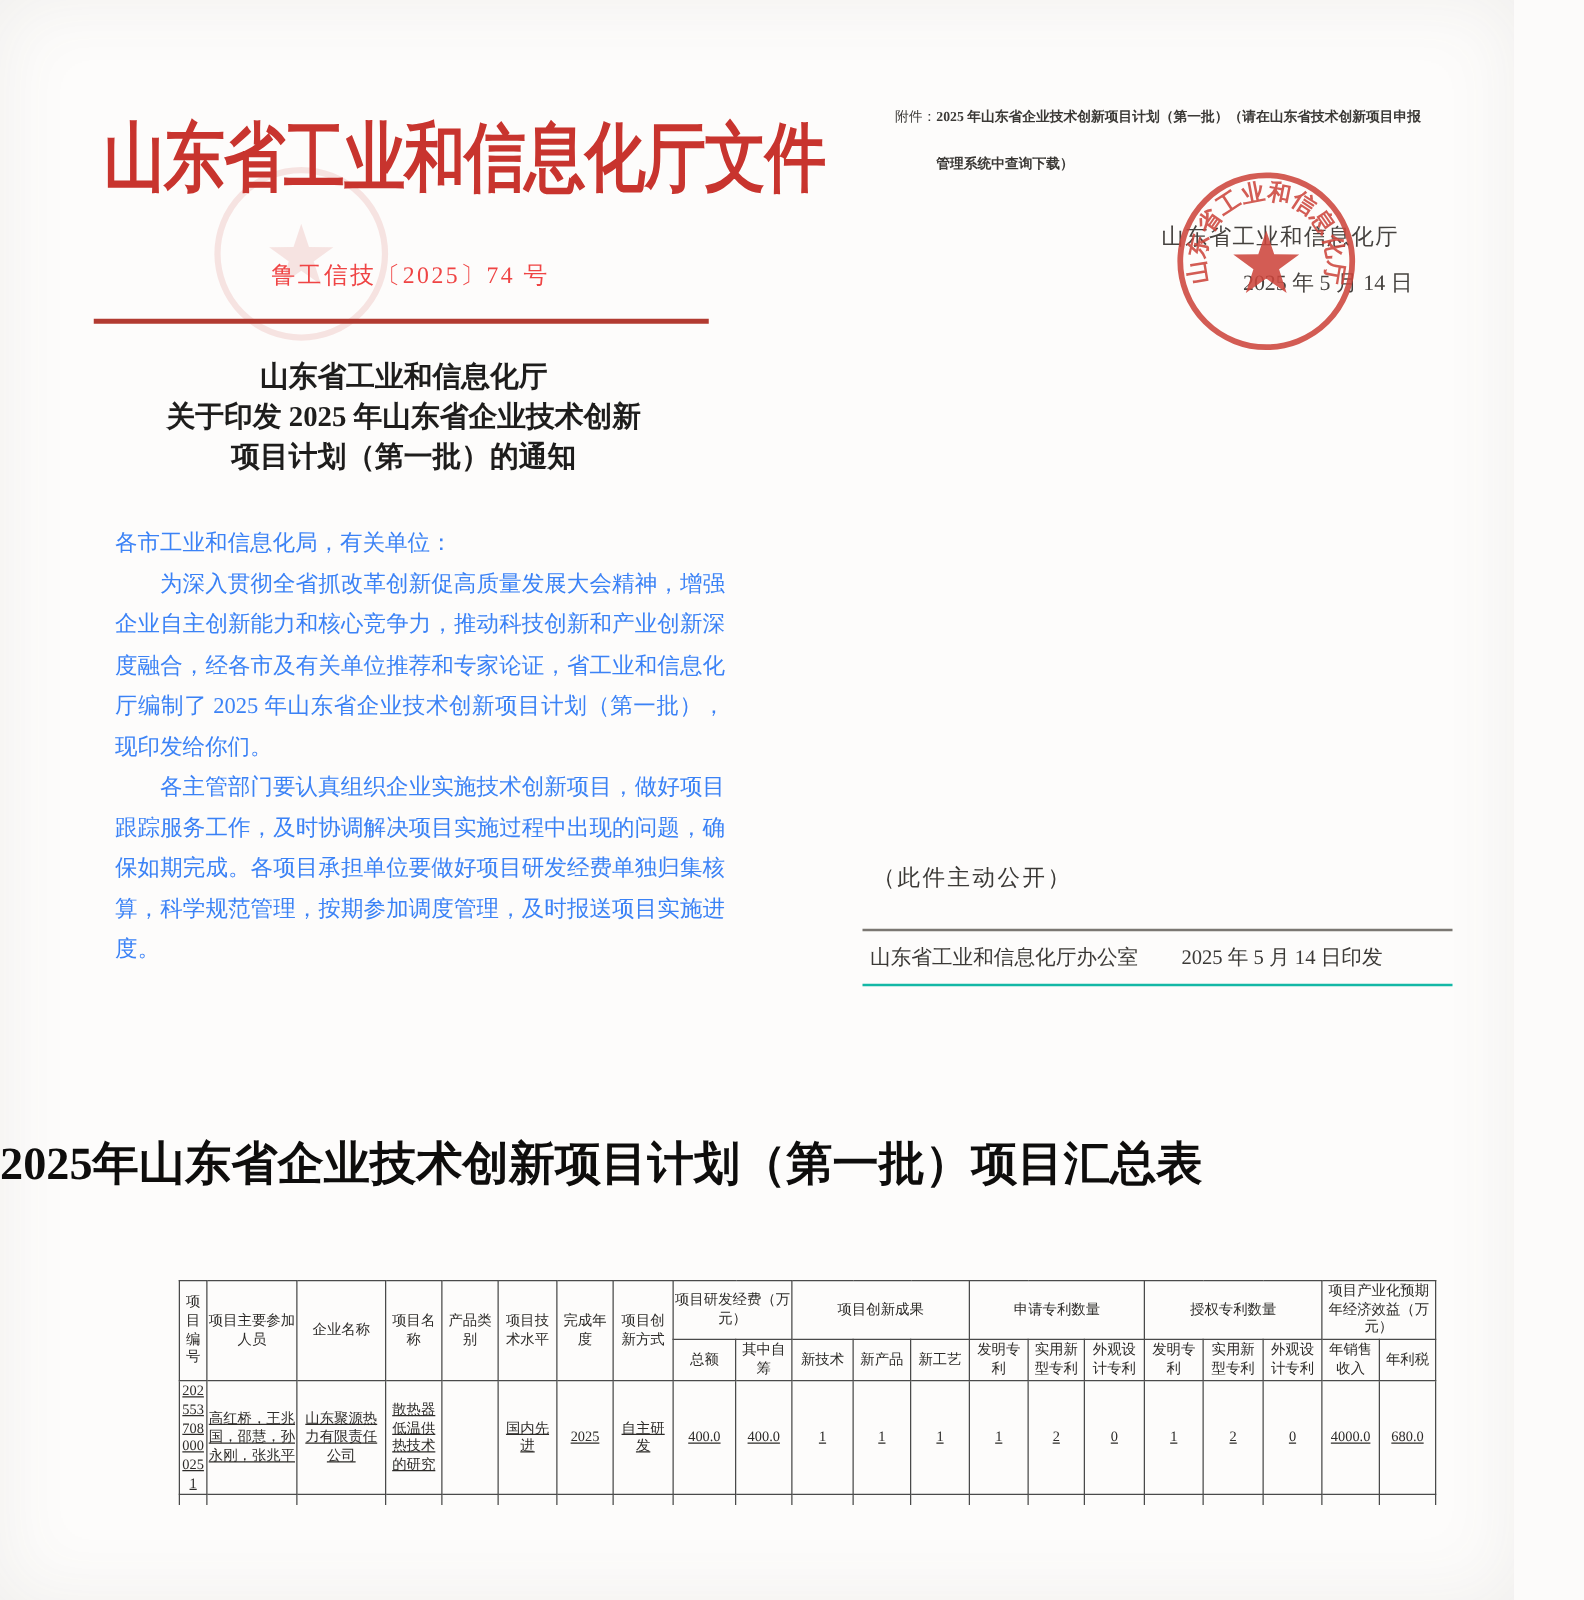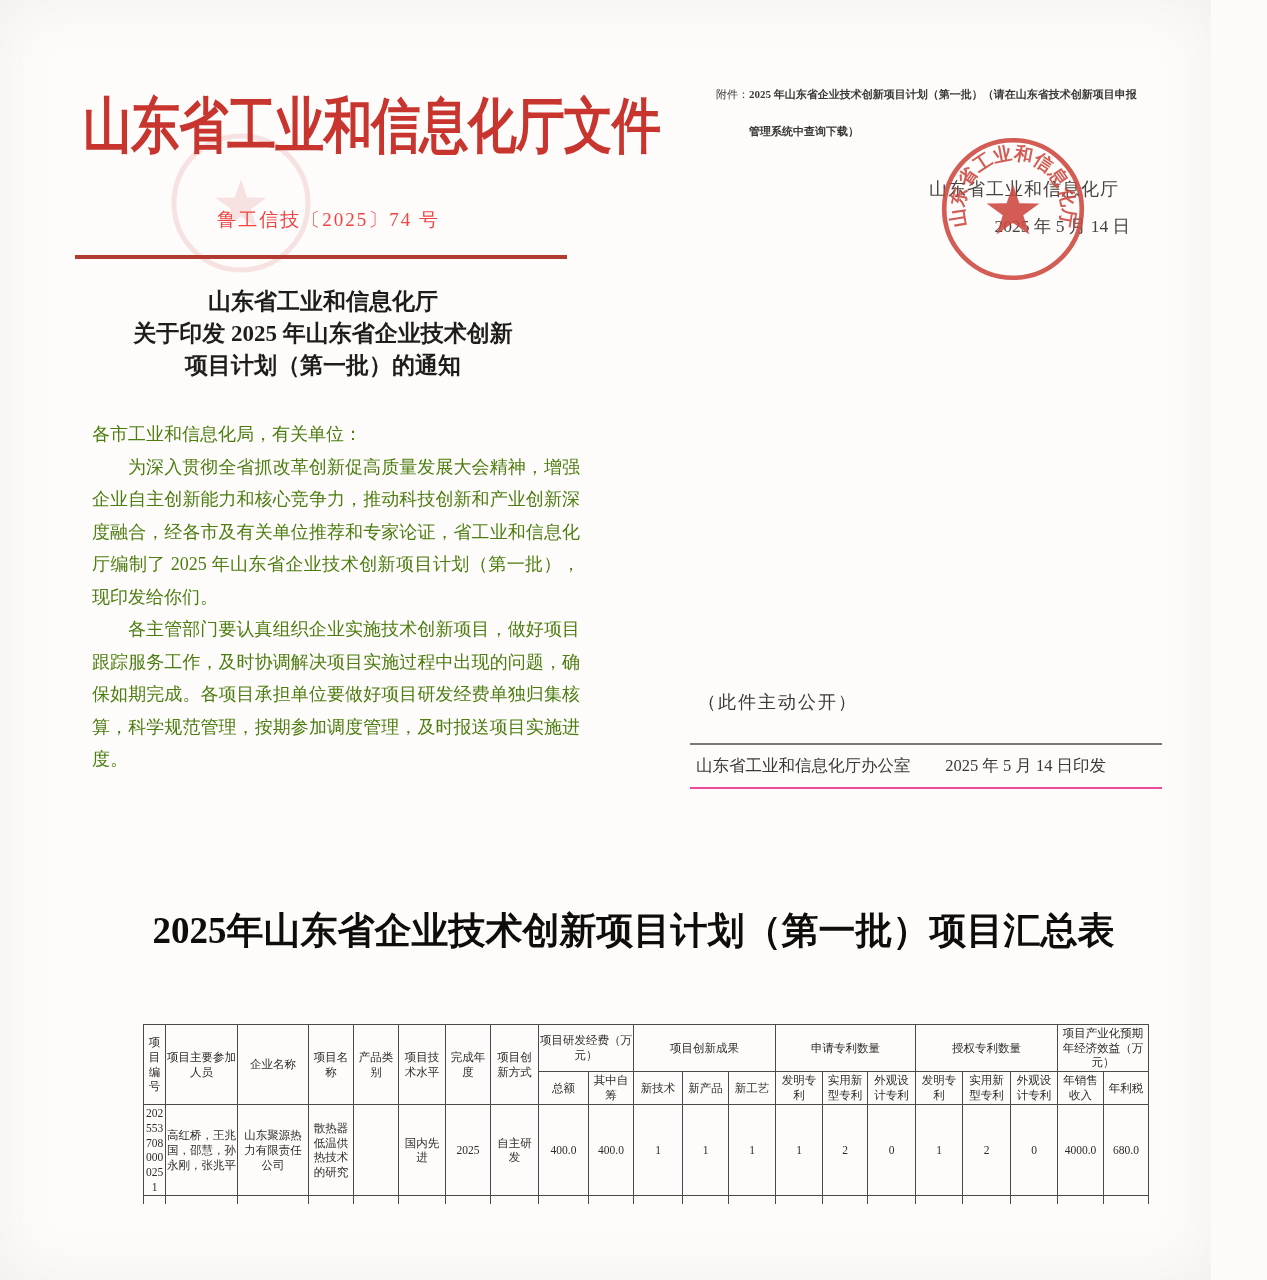--- a/index.html
+++ b/index.html
@@ -27,21 +27,21 @@
     position:absolute;left:85px;top:207px;width:487px;
     text-align:center;font-size:19px;color:#ef4444;letter-spacing:2px;
   }
   .red-rule{position:absolute;left:75px;top:255px;width:492px;height:4px;background:#b23b31;}
   .notice-title{
     position:absolute;left:53px;top:286px;width:540px;
     text-align:center;font-weight:bold;font-size:23px;line-height:32px;color:#1e1d1c;
   }
   .body-text{
     position:absolute;left:92px;top:418px;width:488px;
-    font-size:18px;line-height:32.5px;text-align:justify;color:#4d7c0f;
+    font-size:18px;line-height:32.5px;text-align:justify;color:#3b82f6;
   }
   .body-text p{margin:0;text-indent:2em;}
   
   .attachment{
     position:absolute;left:716px;top:76px;width:455px;
     font-size:11px;line-height:36.5px;color:#3b3936;display:flex;
   }
   .attachment .label{white-space:nowrap;flex:0 0 auto;}
   .attachment .content{width:398px;font-weight:bold;}
   .issuer-org{
@@ -52,43 +52,43 @@
     position:absolute;left:918px;top:214px;width:212px;
     text-align:right;font-size:17.5px;color:#46423f;
   }
   .seal{position:absolute;left:936px;top:132px;width:154px;height:154px;opacity:0.87;}
   .publicity{
     position:absolute;left:698px;top:690px;
     font-size:18px;letter-spacing:2px;color:#3b3936;
   }
   .colophon{
     position:absolute;left:690px;top:743px;width:472px;
-    border-top:2px solid #7b7772;border-bottom:2px solid #ec4899;
+    border-top:2px solid #7b7772;border-bottom:2px solid #14b8a6;
     padding:10px 0;display:flex;justify-content:space-between;
     font-size:16.5px;color:#3b3936;text-align:center;
   }
   .colophon .office{padding-left:6px;}
   .colophon .printdate{padding-right:56px;}
   
   .summary-title{
     position:absolute;left:0;top:906px;width:1267px;
-    text-align:center;font-size:37px;font-weight:bold;color:#0e0d0c;
+    font-size:37px;font-weight:bold;color:#0e0d0c;
   }
   .tablewrap{position:absolute;left:143px;top:1024px;}
   table.summary{
     border-collapse:collapse;table-layout:fixed;width:1006px;
     font-size:11.5px;color:#2d2b29;
   }
   table.summary th,table.summary td{
     border:1px solid #4a4a4a;padding:1px;text-align:center;vertical-align:middle;
     font-weight:normal;word-break:break-all;line-height:1.28;
   }
   tr.grp th{height:40px;}
   tr.sub th{height:30px;}
-  tr.data td{height:82px;}
+  tr.data td{height:82px;text-decoration:underline;}
   tr.partial td{height:6px;border-bottom:none;}
 </style>
 </head>
 <body>
 
 <div class="page">
 
   <svg class="watermark" viewBox="0 0 150 150" aria-hidden="true">
     <circle cx="75" cy="75" r="67" fill="none" stroke="#c8342e" stroke-width="5"></circle>
     <path d="M75,51 L81.2,69.5 L100.7,69.7 L85,81.2 L90.9,99.8 L75,88.5 L59.1,99.8 L65,81.2 L49.3,69.7 L68.8,69.5 Z" fill="#c8342e"></path>

